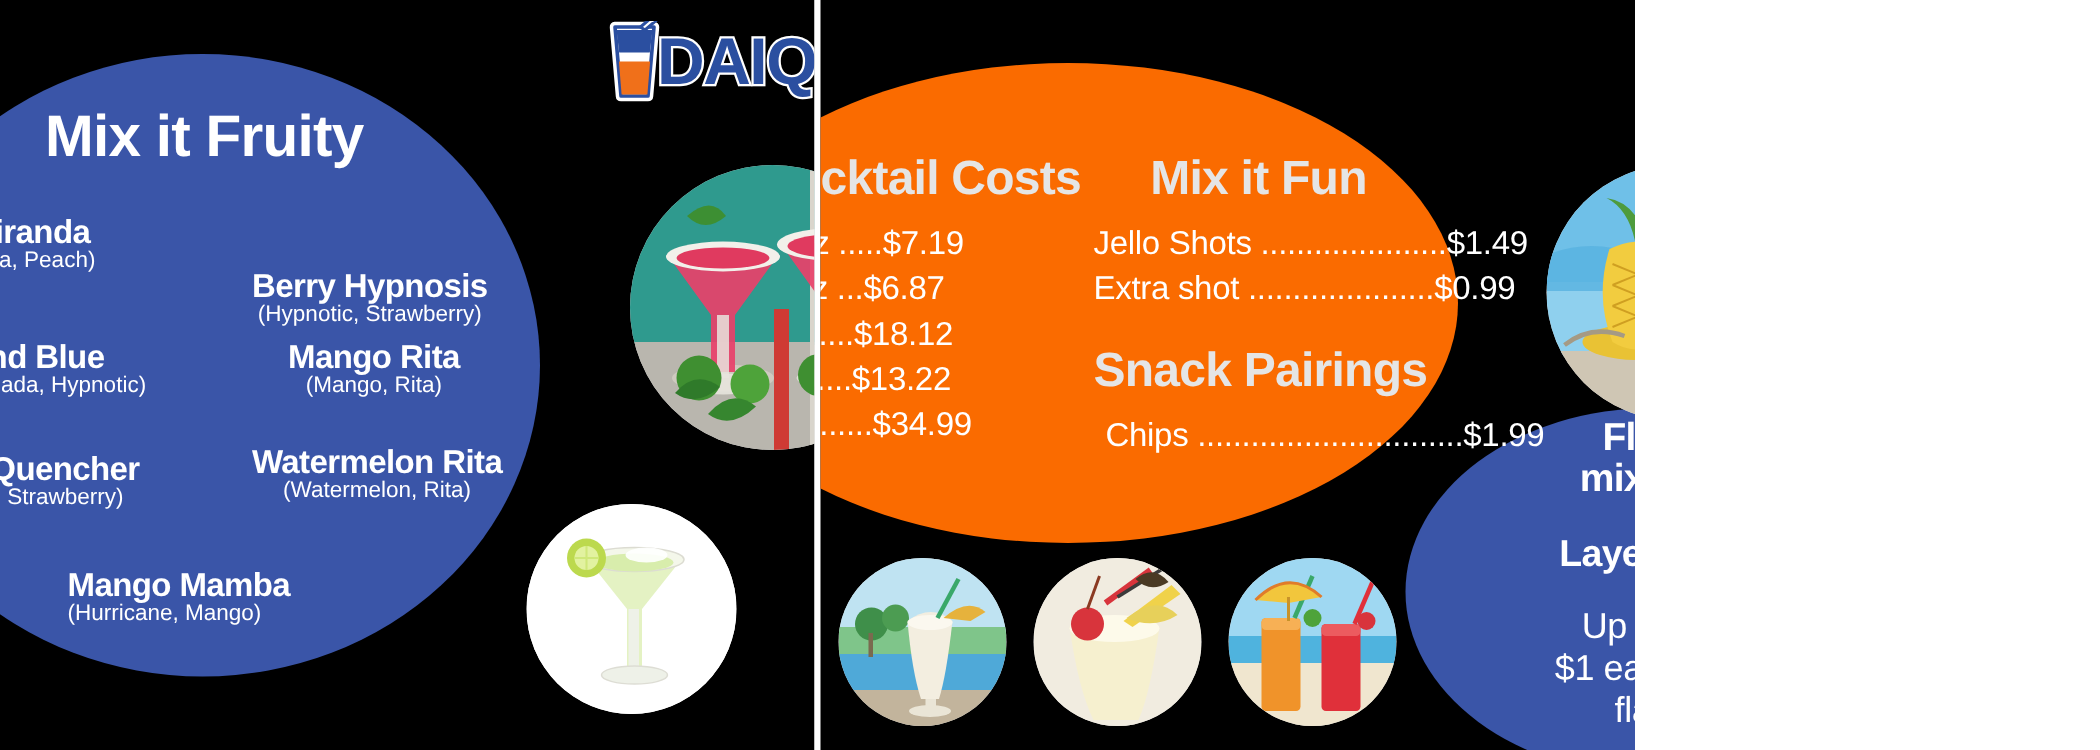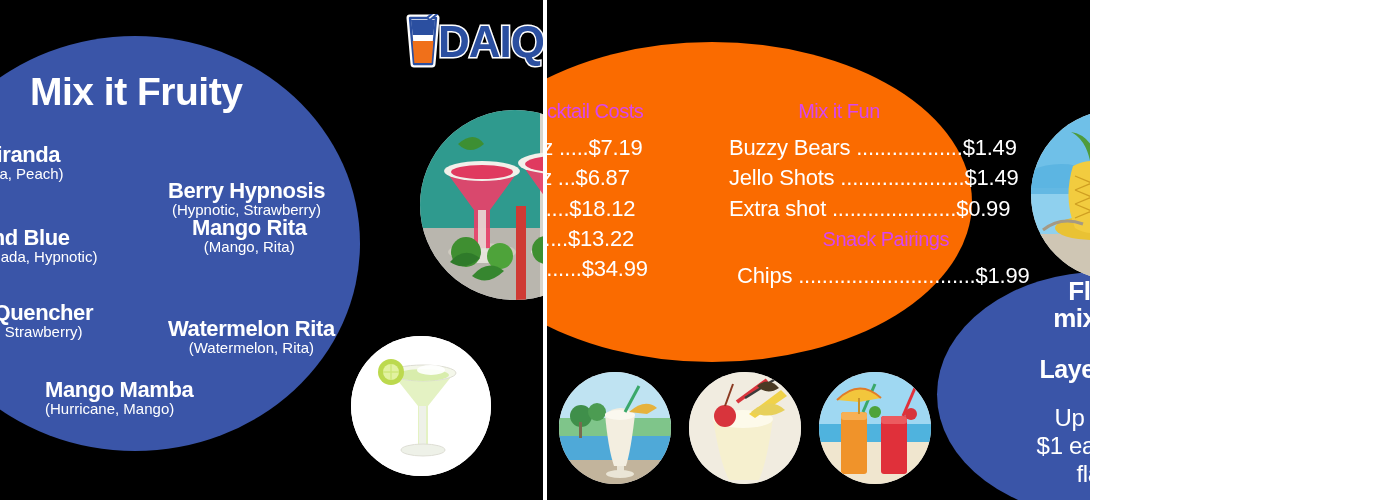--- a/index.html
+++ b/index.html
@@ -33,32 +33,32 @@
   .item .sub{font-size:15px;font-weight:normal;line-height:1.1;display:block;}
 
   
   #d-l1{left:-52px;top:143px;}
   #d-l2{left:-56px;top:226px;}
   #d-l3{left:-46px;top:301px;}
   #d-l1 .sub,#d-l2 .sub,#d-l3 .sub{text-align:left;}
 
   
   #d-r1{left:168px;top:143px;margin-top:36px;}
-  #d-r2{left:192px;top:216px;}
-  #d-r3{left:168px;top:317px;}
+  #d-r2{left:192px;top:226px;}
+  #d-r3{left:168px;top:296px;}
   #d-r1 .sub,#d-r2 .sub,#d-r3 .sub{text-align:center;}
 
   
   #d-b1{left:45px;top:378px;}
   #d-b1 .sub{text-align:left;}
 
   
   .price-col{position:absolute;color:#ffffff;}
   .price-title{
-    font-size:20px;font-weight:normal;color:#d946ef;letter-spacing:-0.5px;
+    font-size:32px;font-weight:bold;color:#e5e5e5;letter-spacing:-0.5px;
     white-space:nowrap;
   }
   .price-row{
     font-size:22px;font-weight:normal;color:#ffffff;white-space:nowrap;
     line-height:1.38;letter-spacing:-0.2px;
   }
   #costs-col{left:-66px;top:100px;}
   #costs-col .price-title{margin-left:66px;}
   #fun-col{left:182px;top:100px;width:220px;}
   #fun-col .price-title{text-align:center;}
@@ -204,21 +204,20 @@
       <div class="price-row"><span>ar 16oz .....</span><span>$7.19</span></div>
       <div class="price-row"><span>m 24oz ...</span><span>$6.87</span></div>
       <div class="price-row"><span>32oz ......</span><span>$18.12</span></div>
       <div class="price-row"><span>allon ......</span><span>$13.22</span></div>
       <div class="price-row"><span>n ..............</span><span>$34.99</span></div>
     </div>
 
     <div class="price-col" id="fun-col">
       <div class="price-title">Mix it Fun</div>
       <div style="height:10px"></div>
-      <div class="price-row"><span>Buzzy Bears ..................</span><span>$1.49</span></div>
       <div class="price-row"><span>Jello Shots .....................</span><span>$1.49</span></div>
       <div class="price-row"><span>Extra shot .....................</span><span>$0.99</span></div>
     </div>
 
     <div class="price-col" id="snack-col">
       <div class="price-title">Snack Pairings</div>
       <div style="height:10px"></div>
       <div class="price-row"><span>Chips ..............................</span><span>$1.99</span></div>
     </div>
 

